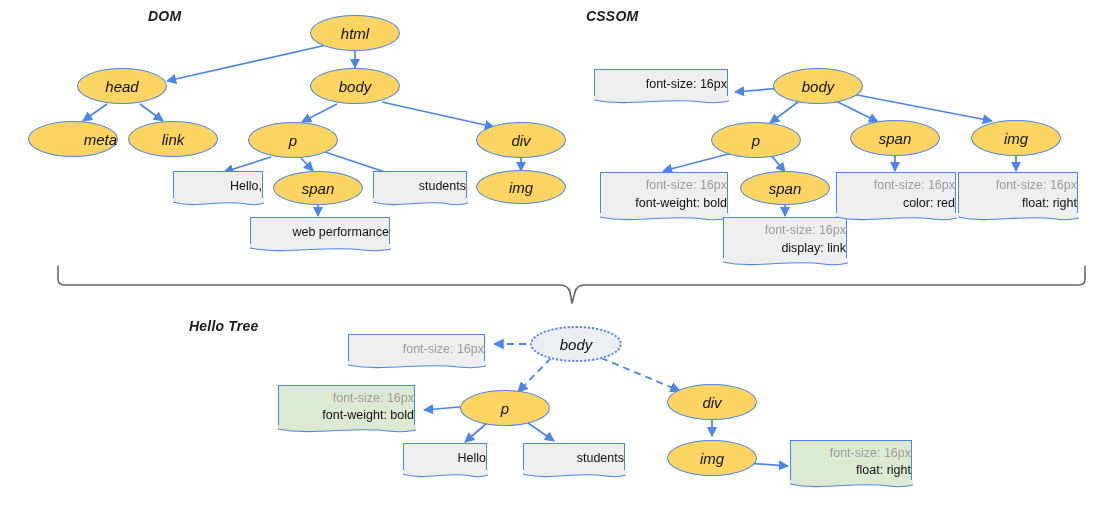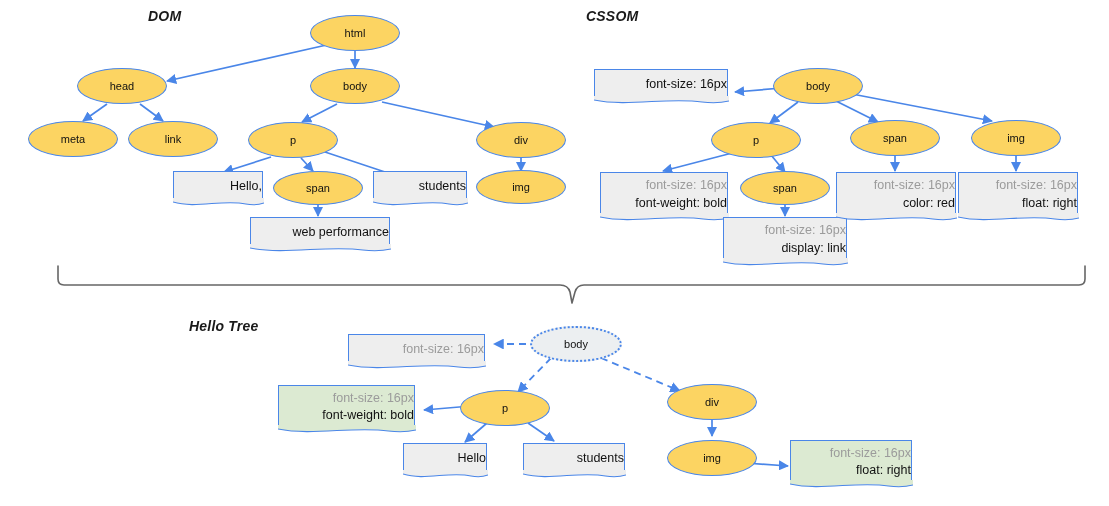--- a/index.html
+++ b/index.html
@@ -13,22 +13,23 @@
   .sec-title{
     position:absolute;font-style:italic;font-weight:bold;font-size:14px;
     color:#1a1a1a;letter-spacing:.2px;white-space:nowrap;
   }
 
   
   .node{
     position:absolute;display:flex;align-items:center;justify-content:center;
     border-radius:50%;
     background:#fcd462;border:1.6px solid #4a86e8;
-    font-size:11px;color:#111;white-space:nowrap;
+    font-size:15px;color:#111;white-space:nowrap;
     box-sizing:border-box;
+    font-style:italic;
   }
   .node.ghost{
     background:#eceff1;border:2.2px dotted #4a86e8;color:#111;
   }
 
   
   .box{
     position:absolute;box-sizing:border-box;
     border:1.5px solid #4a86e8;border-bottom:none;
     background:#eeeeee;
@@ -102,21 +103,21 @@
 
   <div class="node" style="left:310px;top:15px;width:90px;height:36px;">
     <span>html</span>
   </div>
   <div class="node" style="left:310px;top:68px;width:90px;height:36px;">
     <span>body</span>
   </div>
   <div class="node" style="left:77px;top:68px;width:90px;height:36px;">
     <span>head</span>
   </div>
-  <div class="node" style="left:28px;top:121px;width:90px;height:36px;">
+  <div class="node" style="left:28px;top:121px;width:90px;height:36px;justify-content:flex-end;">
     <span>meta</span>
   </div>
   <div class="node" style="left:128px;top:121px;width:90px;height:36px;">
     <span>link</span>
   </div>
   <div class="node" style="left:248px;top:122px;width:90px;height:36px;">
     <span>p</span>
   </div>
   <div class="node" style="left:476px;top:122px;width:90px;height:36px;">
     <span>div</span>

